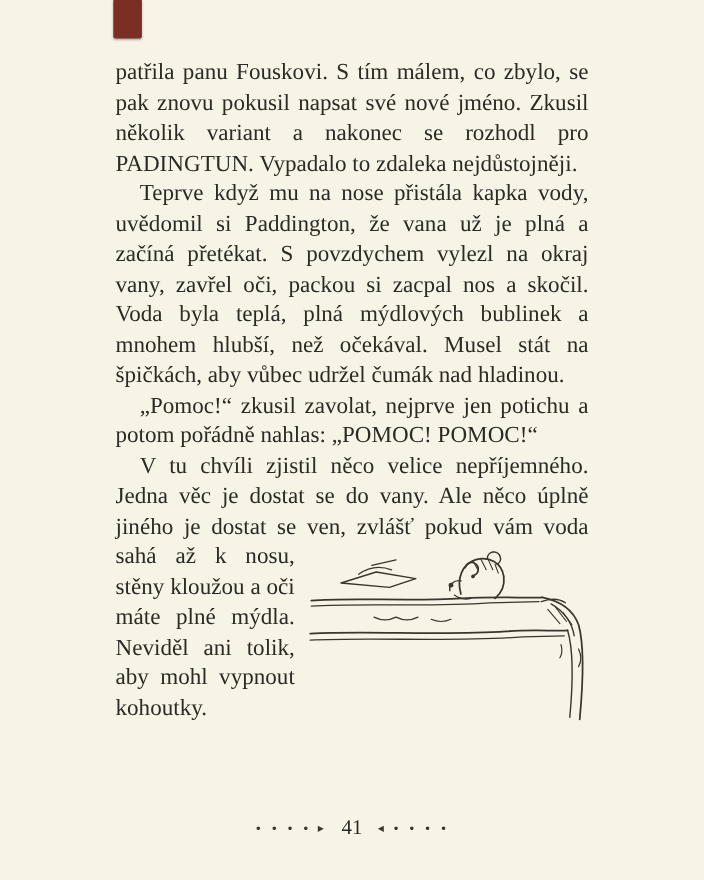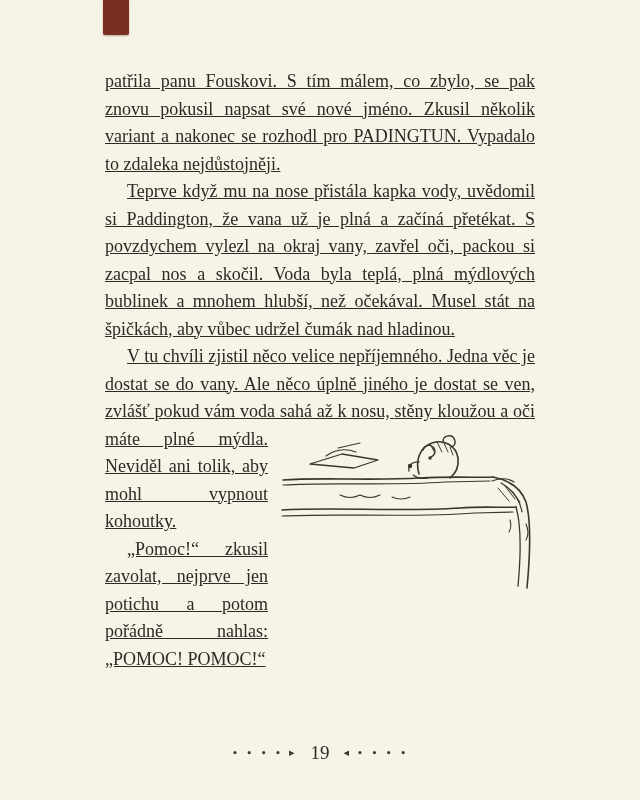--- a/index.html
+++ b/index.html
@@ -24,26 +24,26 @@
     position:absolute;
     left:103px;top:0;
     width:26px;height:35px;
     background:var(--bookmark);
     border-radius:0 0 2px 2px;
     box-shadow:0 1px 2px rgba(60,30,20,.35);
   }
 
   .text-block{
     position:absolute;
-    left:105px;top:68px;
+    left:105px;top:52px;
     width:430px;
-    font-size:18px;
+    font-size:21px;
     line-height:27.5px;
     text-align:justify;
-    hyphens:auto;text-decoration:underline;-webkit-hyphens:auto;
+    hyphens:auto;-webkit-hyphens:auto;
   }
   .text-block p{margin:0;text-indent:22px;}
   .text-block p:first-child{text-indent:0;}
 
   .illo{
     float:right;
     width:285px;height:165px;
     margin:2px -30px 28px 12px;
   }
   .illo svg{display:block;width:285px;height:165px;}
@@ -70,20 +70,21 @@
 </head>
 <body>
 
 <main class="book-page">
 
   <div class="bookmark"></div>
 
   <article class="text-block" lang="cs">
     <p>patřila panu Fouskovi. S tím málem, co zbylo, se pak znovu pokusil napsat své nové jméno. Zkusil několik variant a nakonec se rozhodl pro PADINGTUN. Vypadalo to zdaleka nejdůstojněji.</p>
     <p>Teprve když mu na nose přistála kapka vody, uvědomil si Paddington, že vana už je plná a začíná přetékat. S povzdychem vylezl na okraj vany, zavřel oči, packou si zacpal nos a skočil. Voda byla teplá, plná mýdlových bublinek a mnohem hlubší, než očekával. Musel stát na špičkách, aby vůbec udržel čumák nad hladinou.</p>
+    <p>„Pomoc!“ zkusil zavolat, nejprve jen potichu a potom pořádně nahlas: „POMOC! POMOC!“</p>
     <p><span>V tu chvíli zjistil něco velice nepříjemného. Jedna věc je dostat se do vany. Ale něco úplně jiného je dostat se ven, zvlášť pokud vám voda sahá až k nosu, </span><span class="illo" role="img">
           <svg viewBox="0 0 285 165" fill="none" stroke="#3a362e" stroke-width="1.6" stroke-linecap="round" stroke-linejoin="round">
 
         <path d="M30,36 L62,26 L98,32 L74,40 Z" stroke-width="1.3"></path>
         <path d="M46,28 q14,-10 30,-4" stroke-width="1.2"></path>
         <path d="M58,20 l22,-5" stroke-width="1.2"></path>
 
         <path d="M3,52 C40,49 90,53 140,50 C175,48 200,50 213,49"></path>
         <path d="M3,57 C50,54 110,58 165,54 L210,53" stroke-width="1.2"></path>
 
@@ -104,22 +105,21 @@
 
         <path d="M213,49 C228,52 241,60 246,74 C251,92 250,128 247,160"></path>
         <path d="M236,79 C241,96 241,126 238,158" stroke-width="1.3"></path>
         <path d="M221,55 C233,62 240,72 242,84" stroke-width="1.2"></path>
         <path d="M246,96 q4,9 0,16" stroke-width="1.1"></path>
         <path d="M230,92 q2,7 -1,12" stroke-width="1.1"></path>
         <path d="M218,60 l11,13 M225,58 l10,13 M232,63 l8,11" stroke-width="1"></path>
         <path d="M212,53 C220,50 228,50 234,54" stroke-width="1.2"></path>
       </svg>
         </span><span>stěny kloužou a oči máte plné mýdla. Neviděl ani tolik, aby mohl vypnout kohoutky.</span></p>
-    <p>„Pomoc!“ zkusil zavolat, nejprve jen potichu a potom pořádně nahlas: „POMOC! POMOC!“</p>
   </article>
 
   <footer class="page-footer">
     <span class="orn">∙ ∙ ∙ ∙ ▸</span>
-    <span class="pagenum">19</span>
+    <span class="pagenum">41</span>
     <span class="orn">◂ ∙ ∙ ∙ ∙</span>
   </footer>
 
 </main>
 
 </body></html>

